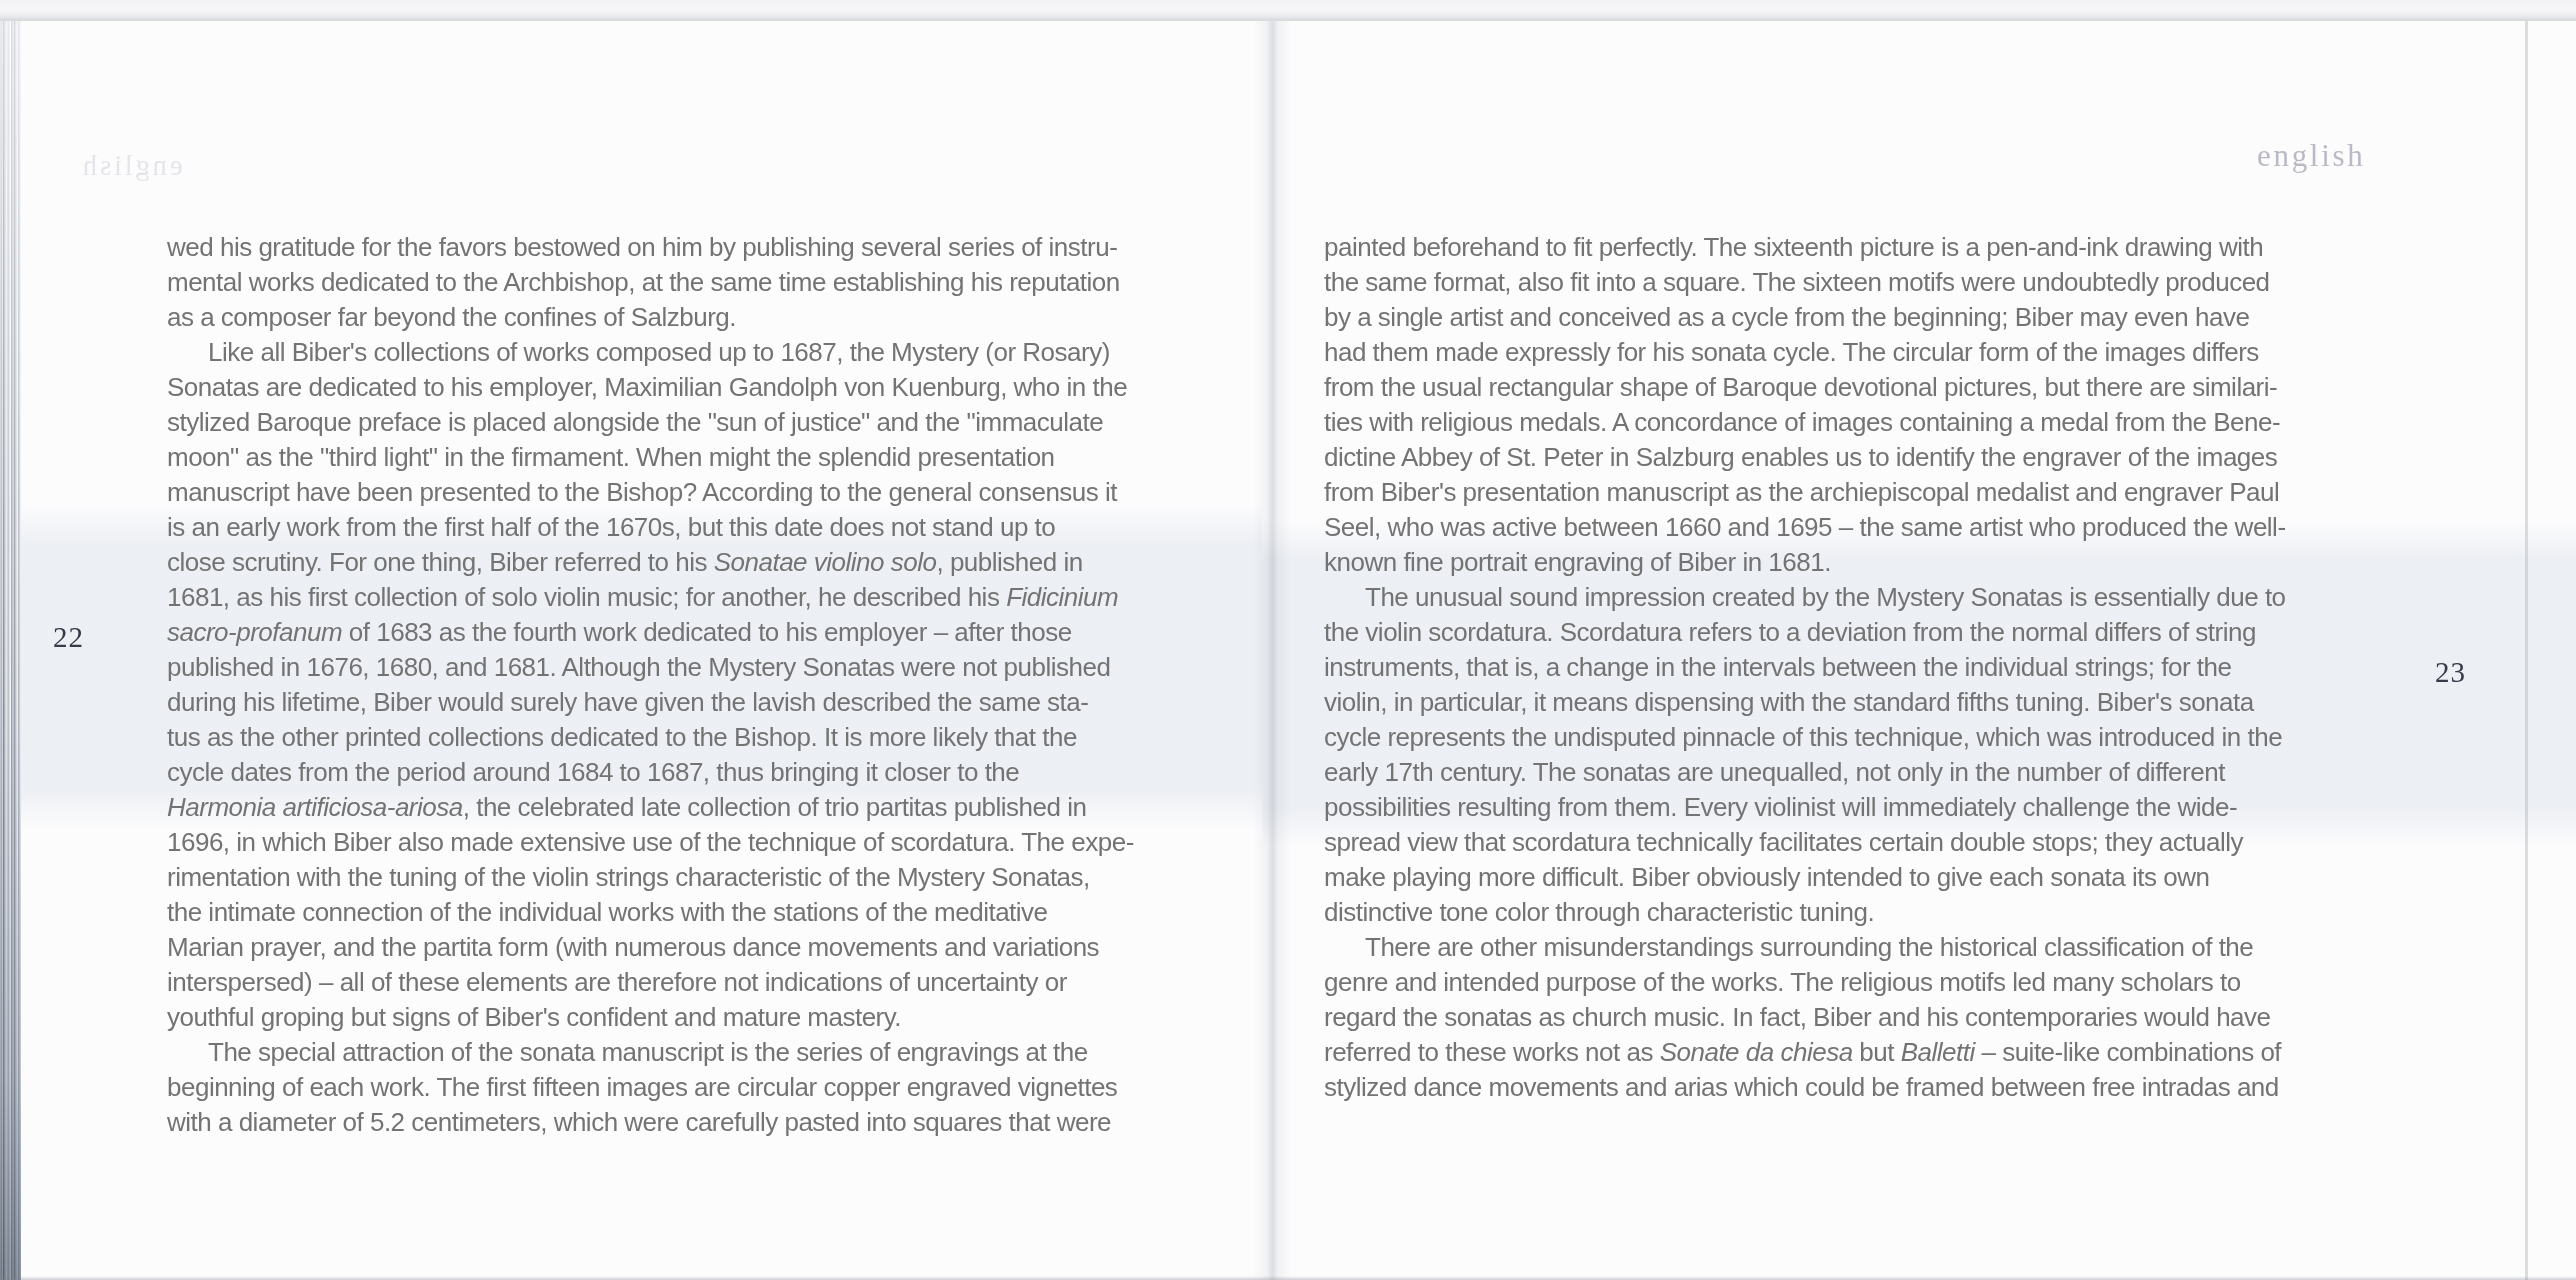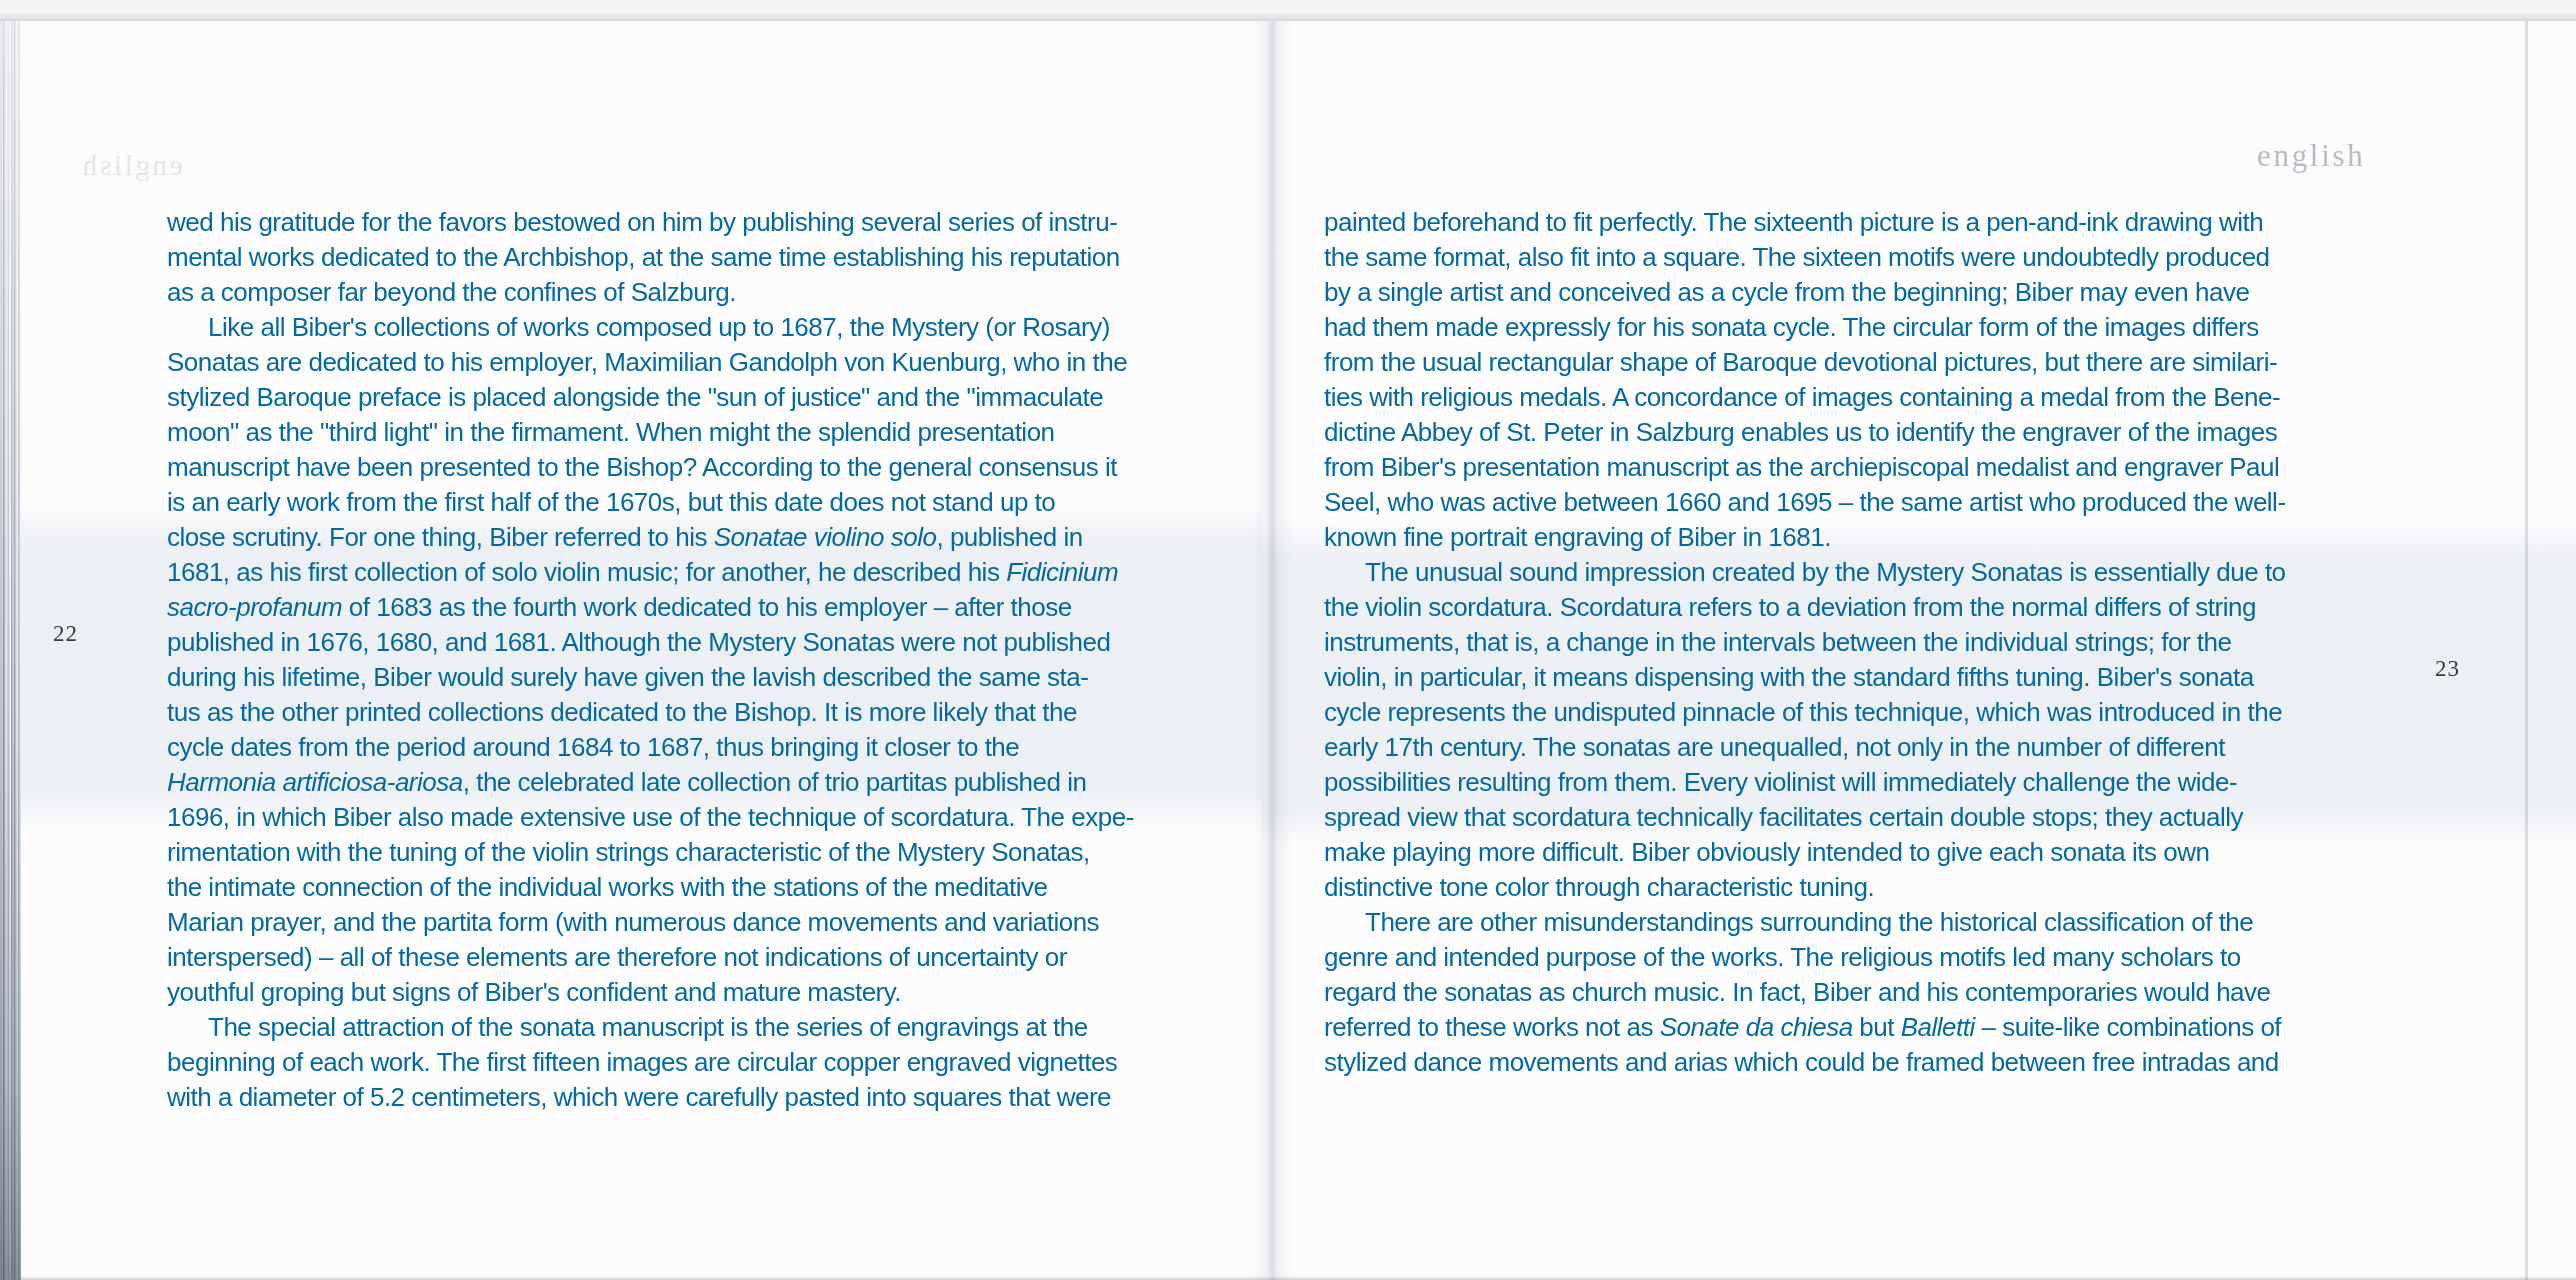--- a/index.html
+++ b/index.html
@@ -56,36 +56,36 @@
   .right-edge{
     position:absolute;left:2525px;top:21px;bottom:0;width:2.7px;
     background:rgba(190,193,201,.55);
   }
   .bottom-edge{
     position:absolute;left:0;right:0;bottom:0;height:4.4px;
     background:linear-gradient(180deg,rgba(0,0,0,0),rgba(128,133,144,.38));
   }
   
   .textblock{
-    position:absolute;top:205px;
+    position:absolute;top:230px;
     font-size:26px;line-height:35px;
     letter-spacing:-0.5px;
-    color:#0369a1;
+    color:#737373;
     white-space:nowrap;
   }
   .textblock.tl{left:167px;}
   .textblock.tr{left:1324px;}
   .line{height:35px;}
   .line.indent{text-indent:41px;}
   .line i{font-style:italic;}
   
   .pagenum{
     position:absolute;
     font-family:"Liberation Serif",serif;
-    font-size:23px;color:#353b49;letter-spacing:0.9px;
+    font-size:29px;color:#353b49;letter-spacing:0.9px;
   }
   .pagenum.pl{left:53px;top:621px;}
   .pagenum.pr{left:2435px;top:623px;margin-top:33px;}
   
   .lang{
     position:absolute;left:2257px;top:138px;
     font-family:"Liberation Serif",serif;
     font-size:31px;letter-spacing:2.7px;
     color:#b9bac6;
   }

